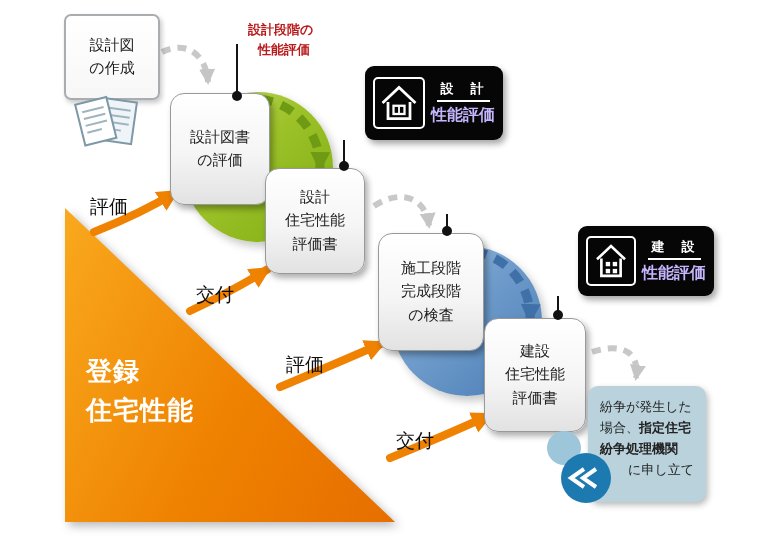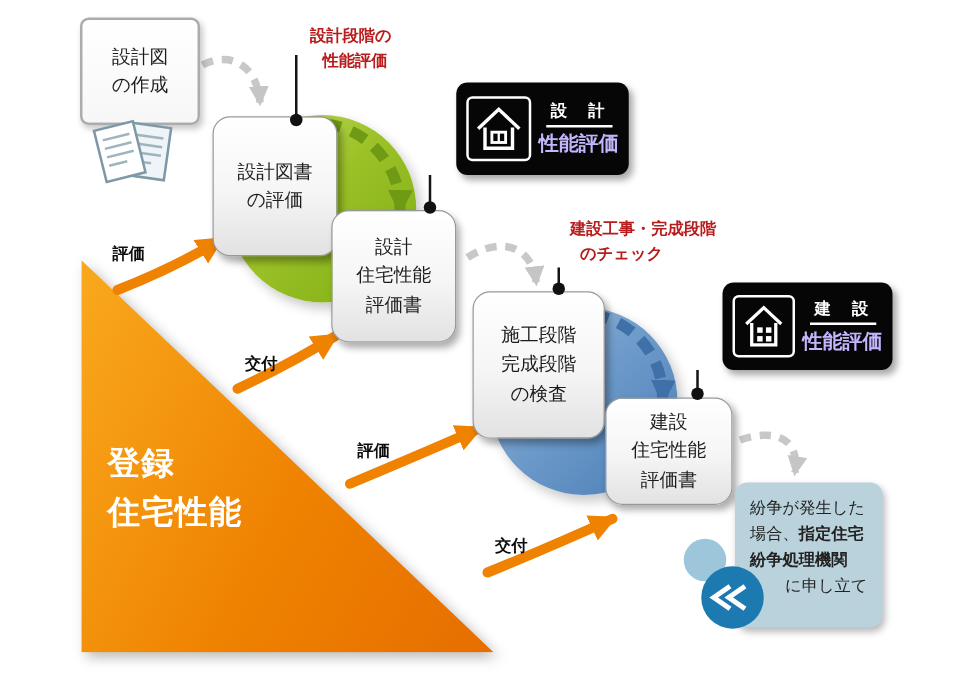--- a/index.html
+++ b/index.html
@@ -24,21 +24,21 @@
     box-shadow:2px 3px 5px rgba(0,0,0,.22); }
 
   .tri-wrap { filter:drop-shadow(4px 4px 5px rgba(0,0,0,.28)); }
   .tri-shape {
     width:330px; height:314px;
     clip-path:polygon(0 0, 0 100%, 100% 100%);
     background:linear-gradient(118deg,#f9a91e 0%,#ef8200 55%,#e66e00 100%);
   }
   .tri-label { font-size:26px; font-weight:bold; color:#ffffff; line-height:1.5; letter-spacing:1px; }
 
-  .flow-label { font-size:13px; font-weight:bold; color:#0d0d0d; }
+  .flow-label { font-size:19px; font-weight:normal; color:#0d0d0d; }
 
   .callout { font-size:13px; font-weight:bold; color:#b91c1c; line-height:1.5; white-space:nowrap; }
   .vline { width:2px; background:#141414; }
   .dot { width:10px; height:10px; background:#111; border-radius:50%; }
 
   .badge {
     box-sizing:border-box; display:flex; align-items:center; gap:6px;
     background:#060606; border-radius:9px; padding:7px 8px;
     box-shadow:3px 4px 6px rgba(0,0,0,.35);
   }
@@ -134,21 +134,21 @@
     <div>住宅性能</div>
     <div>評価書</div>
   </div>
 
   <div class="abs wbox" style="left:378px; top:233px; width:106px; height:118px;">
     <div>施工段階</div>
     <div>完成段階</div>
     <div>の検査</div>
   </div>
 
-  <div class="abs wbox" style="left:484px; top:318px; width:102px; height:86px;">
+  <div class="abs wbox" style="left:484px; top:318px; width:102px; height:114px;">
     <div>建設</div>
     <div>住宅性能</div>
     <div>評価書</div>
   </div>
 
   <div class="abs callout" style="left:248px; top:20px;">
     <div>設計段階の</div>
     <div style="padding-left:10px;">性能評価</div>
   </div>
   <div class="abs vline" style="left:236px; top:44px; height:48px;"></div>
@@ -164,24 +164,20 @@
       </svg>
     </span>
     <span class="badge-col">
       <span class="badge-title">設　計</span>
       <span class="badge-sub">性能評価</span>
     </span>
   </div>
   <div class="abs vline" style="left:343px; top:140px; height:22px;"></div>
   <div class="abs dot" style="left:339px; top:161px;"></div>
 
-  <div class="abs callout" style="left:456px; top:174px;">
-    <div>建設工事・完成段階</div>
-    <div style="padding-left:8px;">のチェック</div>
-  </div>
   <div class="abs vline" style="left:446px; top:214px; height:13px;"></div>
   <div class="abs dot" style="left:442px; top:226px;"></div>
 
   <div class="abs badge" style="left:578px; top:226px; height:70px;">
     <span class="badge-icon">
       <svg width="42" height="42" viewBox="0 0 48 48">
         <path d="M8,22 L24,7 L40,22" fill="none" stroke="#fff" stroke-width="3"></path>
         <path d="M13,21 V41 H35 V21" fill="none" stroke="#fff" stroke-width="3"></path>
         <rect x="18" y="25" width="5" height="5" fill="#fff"></rect>
         <rect x="26" y="25" width="5" height="5" fill="#fff"></rect>

